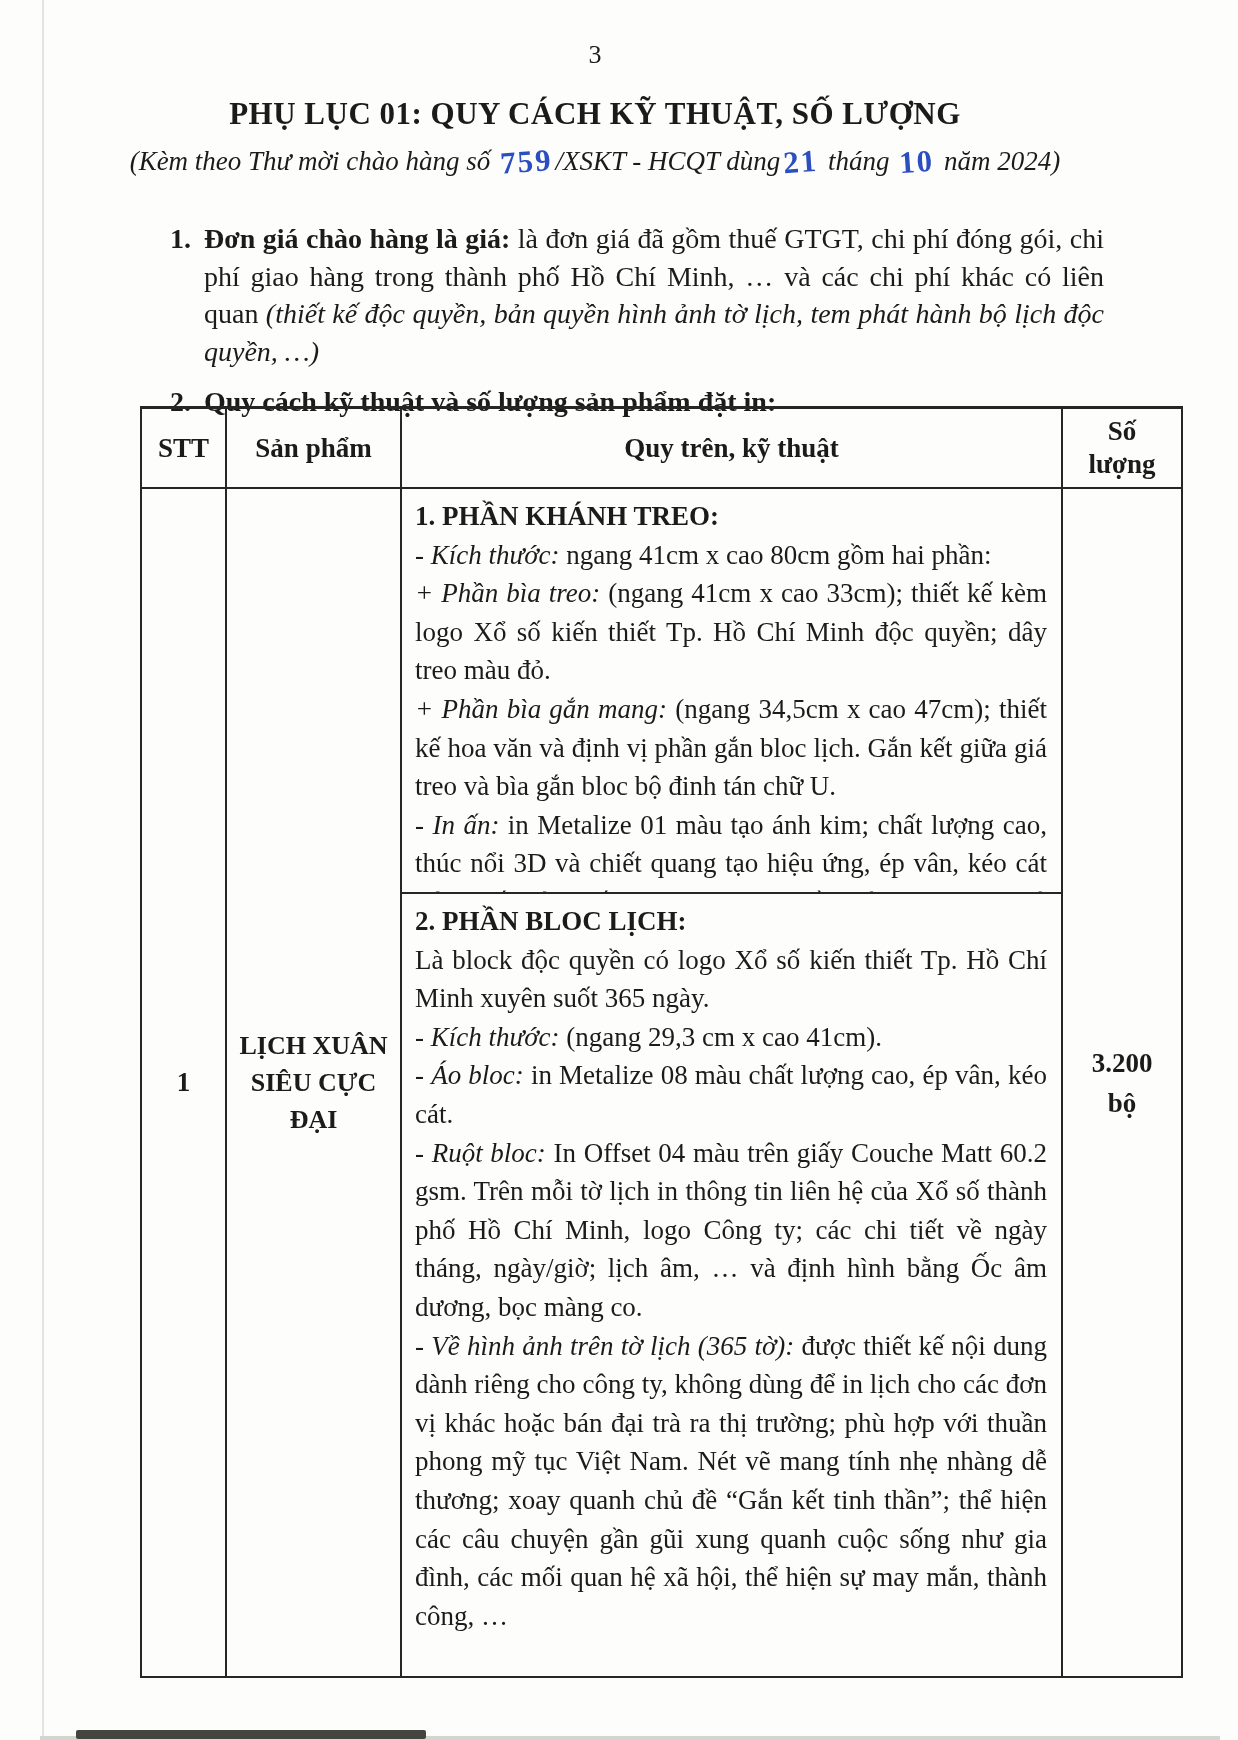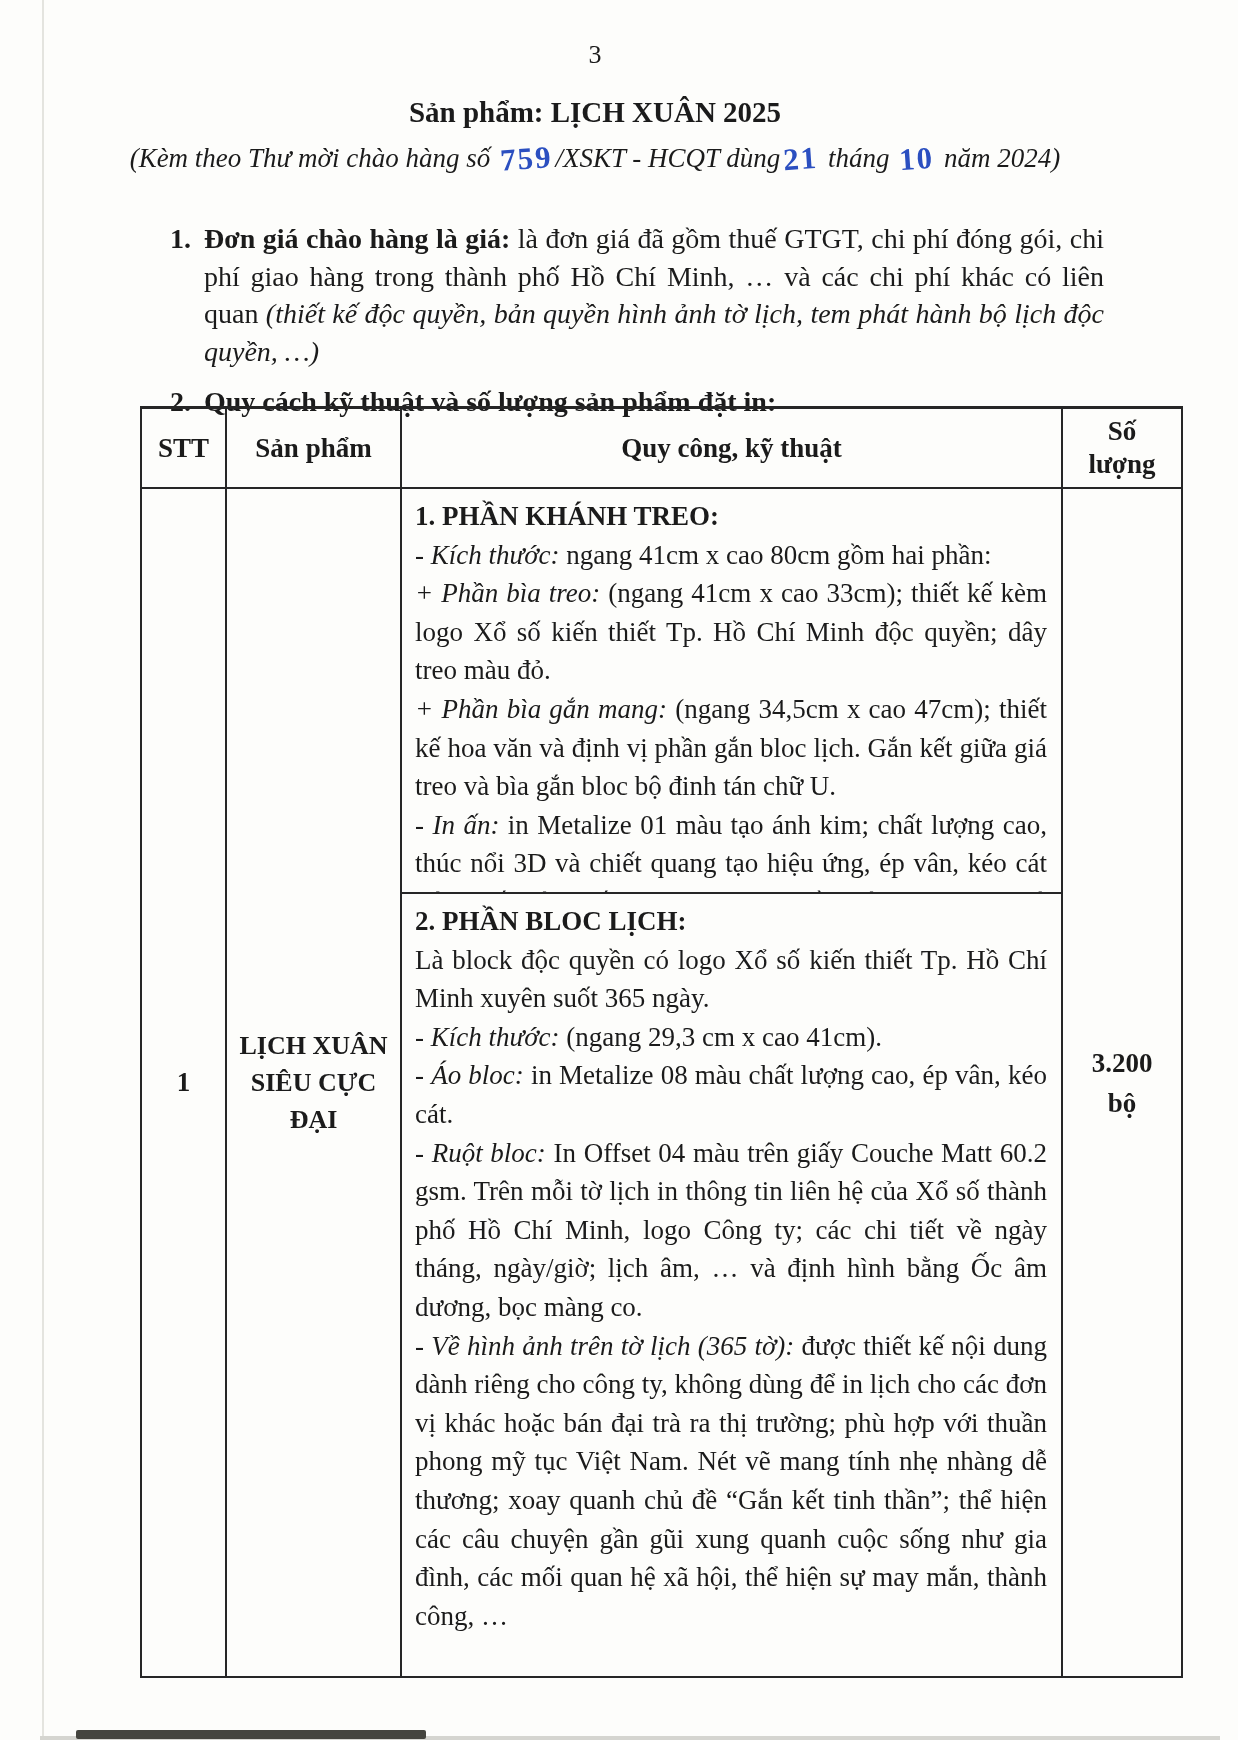--- a/index.html
+++ b/index.html
@@ -110,21 +110,21 @@
 </head>
 <body>
 
 <div class="page">
   <div class="edge-line"></div>
   <div class="bottom-shadow"></div>
   <div class="bottom-strip"></div>
 
   <div class="header">
     <div class="page-number">3</div>
-    <h2 class="doc-subtitle">Sản phẩm: LỊCH XUÂN 2025</h2>
+    <h1 class="doc-title">PHỤ LỤC 01: QUY CÁCH KỸ THUẬT, SỐ LƯỢNG</h1>
     <p class="ref-line"><span>(Kèm theo Thư mời chào hàng số </span><span class="hand">759</span><span>/XSKT - HCQT dùng</span><span class="hand">21</span><span> tháng </span><span class="hand">10</span><span> năm 2024)</span></p>
   </div>
 
   <div class="items">
     <div class="item">
       <span class="item-num">1.</span>
       <div class="item-body"><span class="item-lead">Đơn giá chào hàng là giá:</span><span> là đơn giá đã gồm thuế GTGT, chi phí đóng gói, chi phí giao hàng trong thành phố Hồ Chí Minh, … và các chi phí khác có liên quan </span><span class="item-italic">(thiết kế độc quyền, bản quyền hình ảnh tờ lịch, tem phát hành bộ lịch độc quyền, …)</span></div>
     </div>
     <div class="item">
       <span class="item-num">2.</span>
@@ -136,21 +136,21 @@
     <colgroup>
       <col style="width:85px">
       <col style="width:175px">
       <col style="width:661px">
       <col style="width:120px">
     </colgroup>
     <thead>
       <tr>
         <th>STT</th>
         <th>Sản phẩm</th>
-        <th>Quy công, kỹ thuật</th>
+        <th>Quy trên, kỹ thuật</th>
         <th class="qty-th">
             <div>Số lượng</div>
           </th>
       </tr>
     </thead>
     <tbody>
       <tr>
         <td class="stt-cell">1</td>
         <td class="product-cell">
           <div class="product-name">LỊCH XUÂN SIÊU CỰC ĐẠI</div>

